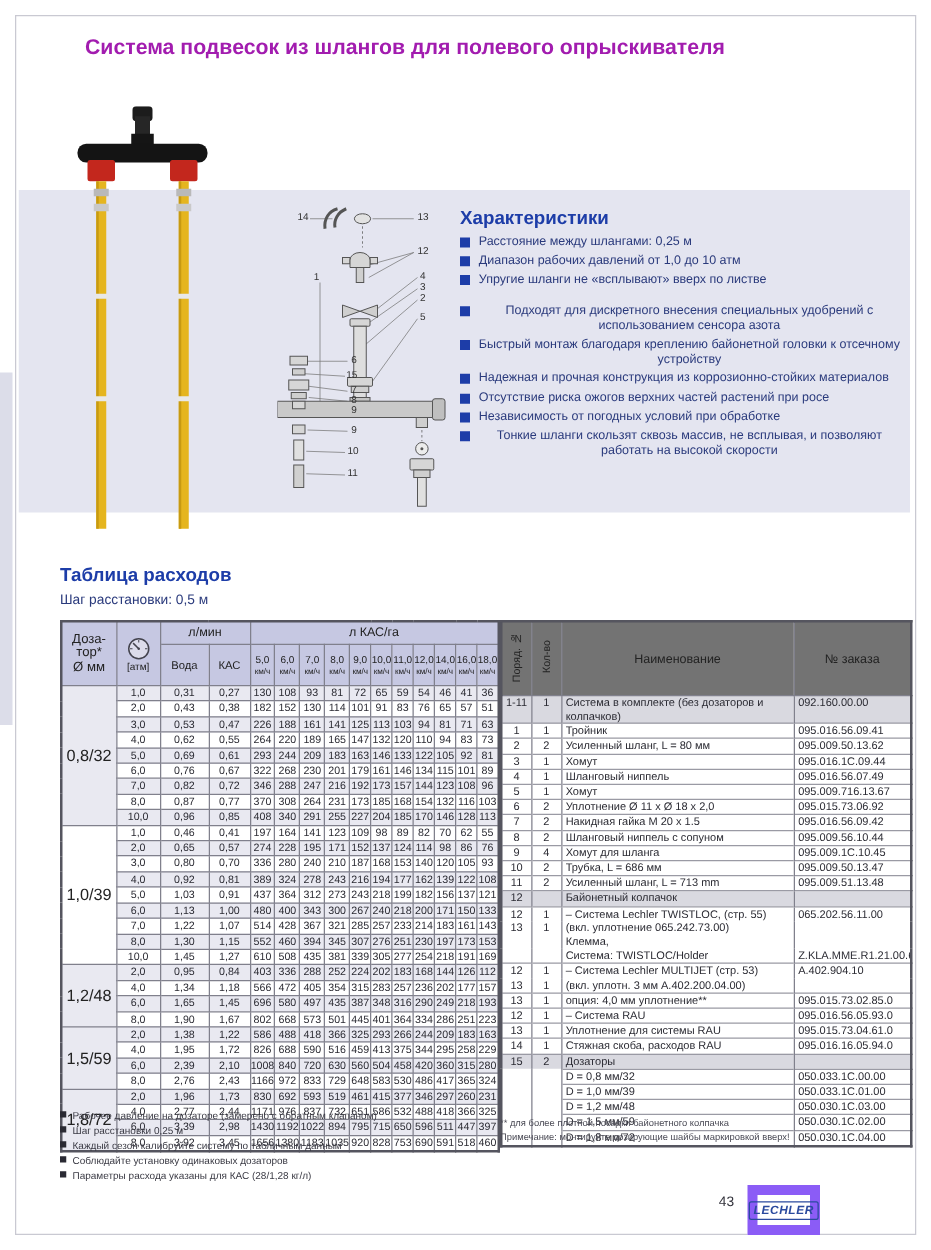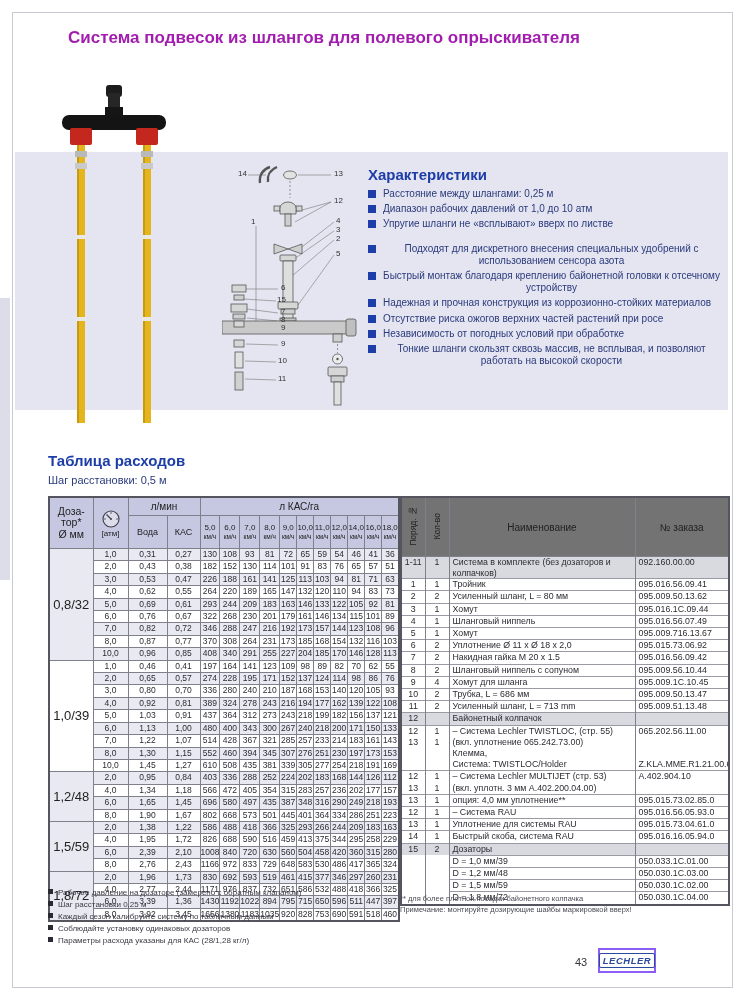--- a/index.html
+++ b/index.html
@@ -56,21 +56,21 @@
   .parts tr.noleft td.num{border-top:none;}
 
   
   .fnl{position:absolute;left:48px;top:888px;width:330px;list-style:none;margin:0;padding:0;}
   .fnl li{display:flex;align-items:flex-start;font-size:8px;color:#3a3a44;margin:0 0 2.5px 0;line-height:1.2;}
   .fnl .sq{flex:0 0 5px;width:5px;height:5px;background:#2a2a33;margin:1px 5px 0 0;}
   .fnr{position:absolute;left:400px;top:893px;width:320px;font-size:7.5px;color:#4a4a55;line-height:1.5;}
 
   
   .page-num{position:absolute;left:575px;top:956px;font-size:11px;color:#33333c;}
-  .logo{position:absolute;left:598px;top:948px;width:58px;height:25px;border:2px solid #8b5cf6;background:#fff;box-sizing:border-box;display:flex;align-items:center;justify-content:center;}
+  .logo{position:absolute;left:598px;top:948px;width:58px;height:40px;border:8px solid #8b5cf6;background:#fff;box-sizing:border-box;display:flex;align-items:center;justify-content:center;}
   .logo .inner{border:1px solid #2a4a9e;padding:1px 3px;font-size:9.5px;font-weight:bold;font-style:italic;color:#2a4a9e;letter-spacing:0.5px;border-radius:2px;}
 </style>
 </head>
 <body>
 
 <div class="frame"></div>
 <div class="band"></div>
 <div class="edge-tab"></div>
 
 <h1 class="page-title">Система подвесок из шлангов для полевого опрыскивателя</h1>
@@ -711,21 +711,21 @@
         <td>586</td>
         <td>532</td>
         <td>488</td>
         <td>418</td>
         <td>366</td>
         <td>325</td>
       </tr>
       <tr class="odd">
         <td>6,0</td>
         <td>3,39</td>
-        <td>1,36</td>
+        <td>2,98</td>
         <td>1430</td>
         <td>1192</td>
         <td>1022</td>
         <td>894</td>
         <td>795</td>
         <td>715</td>
         <td>650</td>
         <td>596</td>
         <td>511</td>
         <td>447</td>
@@ -894,28 +894,34 @@
       </tr>
       <tr class="">
         <td class="num">13</td>
         <td class="num">1</td>
         <td class="name">Уплотнение для системы RAU</td>
         <td class="ord">095.015.73.04.61.0</td>
       </tr>
       <tr class="">
         <td class="num">14</td>
         <td class="num">1</td>
-        <td class="name">Быстрый скоба, система RAU</td>
+        <td class="name">Стяжная скоба, расходов RAU</td>
         <td class="ord">095.016.16.05.94.0</td>
       </tr>
       <tr class="shaded">
         <td class="num">15</td>
         <td class="num">2</td>
         <td class="name">Дозаторы</td>
         <td class="ord"></td>
+      </tr>
+      <tr class="noleft">
+        <td class="num"></td>
+        <td class="num"></td>
+        <td class="name">D = 0,8 мм/32</td>
+        <td class="ord">050.033.1C.00.00</td>
       </tr>
       <tr class="noleft">
         <td class="num"></td>
         <td class="num"></td>
         <td class="name">D = 1,0 мм/39</td>
         <td class="ord">050.033.1C.01.00</td>
       </tr>
       <tr class="noleft">
         <td class="num"></td>
         <td class="num"></td>

